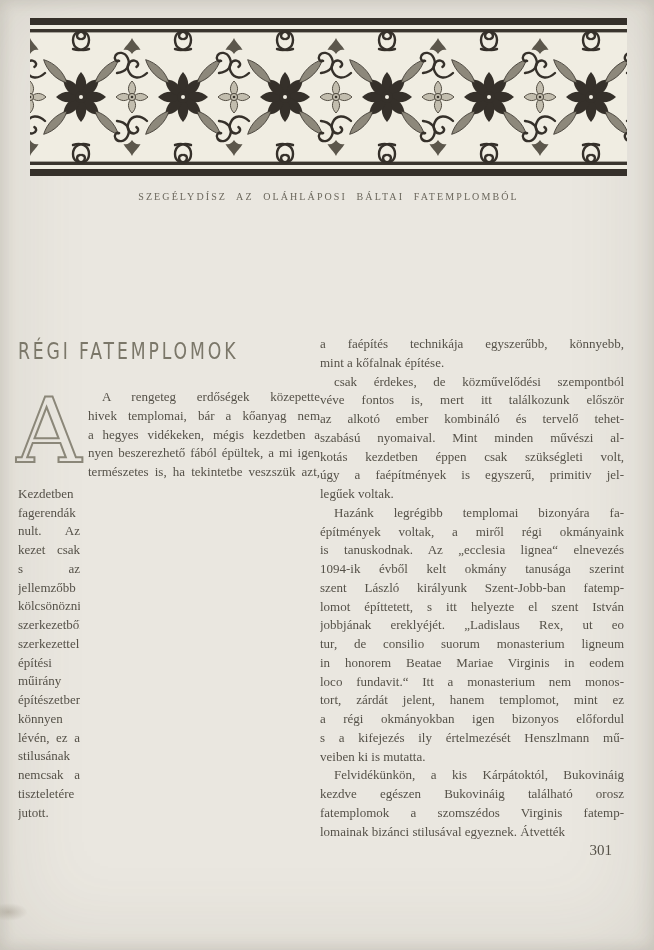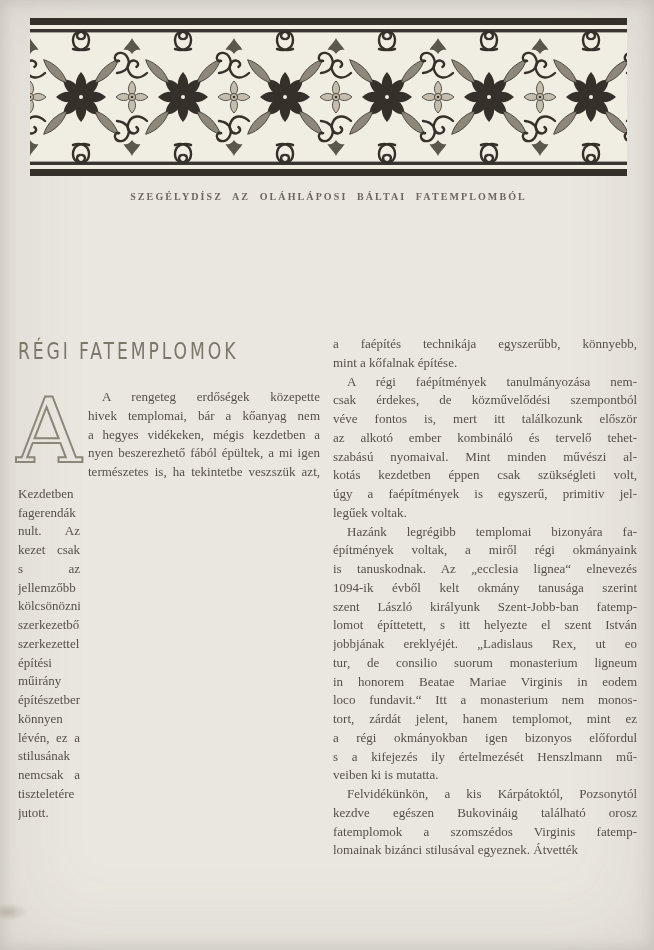--- a/index.html
+++ b/index.html
@@ -11,26 +11,25 @@
     font-family:"Liberation Serif", serif;
     color:#555148;
   }
   
   .ornament-wrap{position:absolute;left:30px;top:18px;width:597px;}
   .ornament-svg{display:block;}
   .caption{
     margin-top:15px;text-align:center;
     font-size:10px;line-height:12px;letter-spacing:2.1px;word-spacing:5px;
     color:#6b675c;
-    font-weight:bold;
   }
   
   .content{
     position:absolute;left:18px;top:335px;width:619px;
-    display:flex;gap:13px;align-items:flex-start;
+    display:flex;align-items:flex-start;
   }
   .col-left{width:302px;}
   .col-right{width:304px;}
   .title{
     margin:2px 0 29px 0;height:22px;line-height:22px;white-space:nowrap;
   }
   .title-inner{
     display:inline-block;transform:scale(.82,1.1);transform-origin:0 60%;
     font-family:"DejaVu Sans", sans-serif;font-weight:400;
     font-size:21px;letter-spacing:3.5px;color:#7b7769;
@@ -174,21 +173,20 @@
           </div>
         </div>
     </div>
     <div class="col-right">
       <div class="pcol">
           <div class="para plain">
             <div class="line">a faépítés technikája egyszerűbb, könnyebb,</div>
             <div class="line lastline">mint a kőfalnak építése.</div>
           </div>
           <div class="para indent">
-            <div class="line">A régi faépítmények tanulmányozása nem-</div>
             <div class="line">csak érdekes, de közművelődési szempontból</div>
             <div class="line">véve fontos is, mert itt találkozunk először</div>
             <div class="line">az alkotó ember kombináló és tervelő tehet-</div>
             <div class="line">szabású nyomaival. Mint minden művészi al-</div>
             <div class="line">kotás kezdetben éppen csak szükségleti volt,</div>
             <div class="line">úgy a faépítmények is egyszerű, primitiv jel-</div>
             <div class="line lastline">legűek voltak.</div>
           </div>
           <div class="para indent">
             <div class="line">Hazánk legrégibb templomai bizonyára fa-</div>
@@ -200,23 +198,24 @@
             <div class="line">jobbjának ereklyéjét. „Ladislaus Rex, ut eo</div>
             <div class="line">tur, de consilio suorum monasterium ligneum</div>
             <div class="line">in honorem Beatae Mariae Virginis in eodem</div>
             <div class="line">loco fundavit.“ Itt a monasterium nem monos-</div>
             <div class="line">tort, zárdát jelent, hanem templomot, mint ez</div>
             <div class="line">a régi okmányokban igen bizonyos előfordul</div>
             <div class="line">s a kifejezés ily értelmezését Henszlmann mű-</div>
             <div class="line lastline">veiben ki is mutatta.</div>
           </div>
           <div class="para indent">
-            <div class="line">Felvidékünkön, a kis Kárpátoktól, Pozsonytól</div>
+            <div class="line">Felvidékünkön, a kis Kárpátoktól, Bukovináig</div>
             <div class="line">kezdve egészen Bukovináig található orosz</div>
             <div class="line">fatemplomok a szomszédos Virginis fatemp-</div>
             <div class="line lastline">lomainak bizánci stilusával egyeznek. Átvették</div>
           </div>
         </div>
+      <div class="pagenum">301</div>
     </div>
   </div>
 
   <div class="smudge"></div>
 </div>
 
 </body></html>

